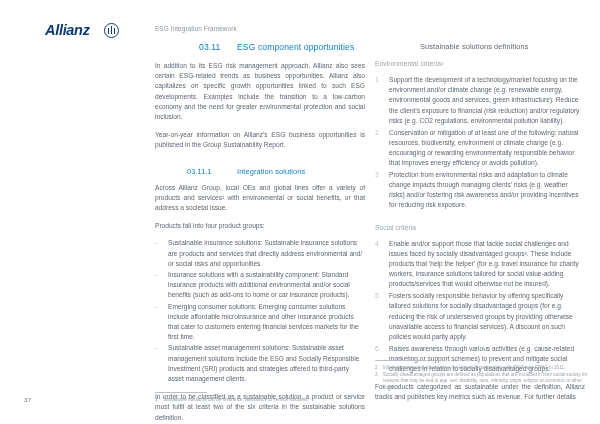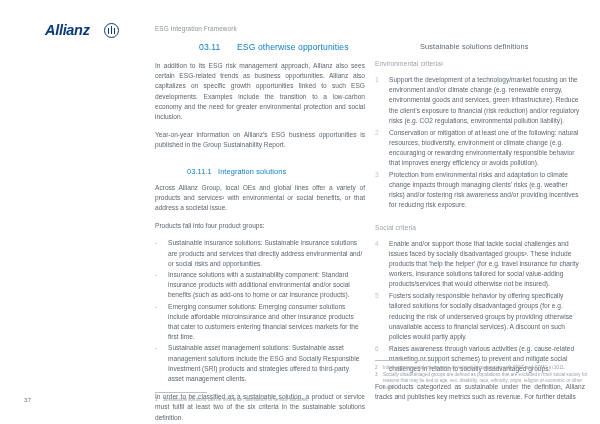--- a/index.html
+++ b/index.html
@@ -84,21 +84,21 @@
     padding-left: 44px;
   }
   h2.section-head .num { min-width: 26px; }
 
   h3.sub-head {
     font-size: 7.4px;
     font-weight: normal;
     color: #0f7ec4;
     margin: 16px 0 7px 0;
     display: flex;
-    gap: 5px;
+    gap: 24px;
     letter-spacing: 0.1px;
     padding-left: 32px;
   }
   h3.sub-head .num { min-width: 26px; }
 
   h3.plain-head {
     font-size: 7.4px;
     font-weight: normal;
     color: #5c6670;
     margin: 0 0 9px 0;
@@ -209,21 +209,21 @@
         <i></i>
     </span>
   </div>
 
   <div class="doc-title">ESG Integration Framework</div>
 
   <div class="col col-left">
 
     <h2 class="section-head">
       <span class="num">03.11</span>
-      <span>ESG otherwise opportunities</span>
+      <span>ESG component opportunities</span>
     </h2>
 
     <p class="body">In addition to its ESG risk management approach, Allianz also sees certain ESG-related trends as business opportunities. Allianz also capitalizes on specific growth opportunities linked to such ESG developments. Examples include the transition to a low-carbon economy and the need for greater environmental protection and social inclusion.</p>
     <p class="body">Year-on-year information on Allianz's ESG business opportunities is published in the Group Sustainability Report.</p>
 
     <h3 class="sub-head">
       <span class="num">03.11.1</span>
       <span>Integration solutions</span>
     </h3>
 

